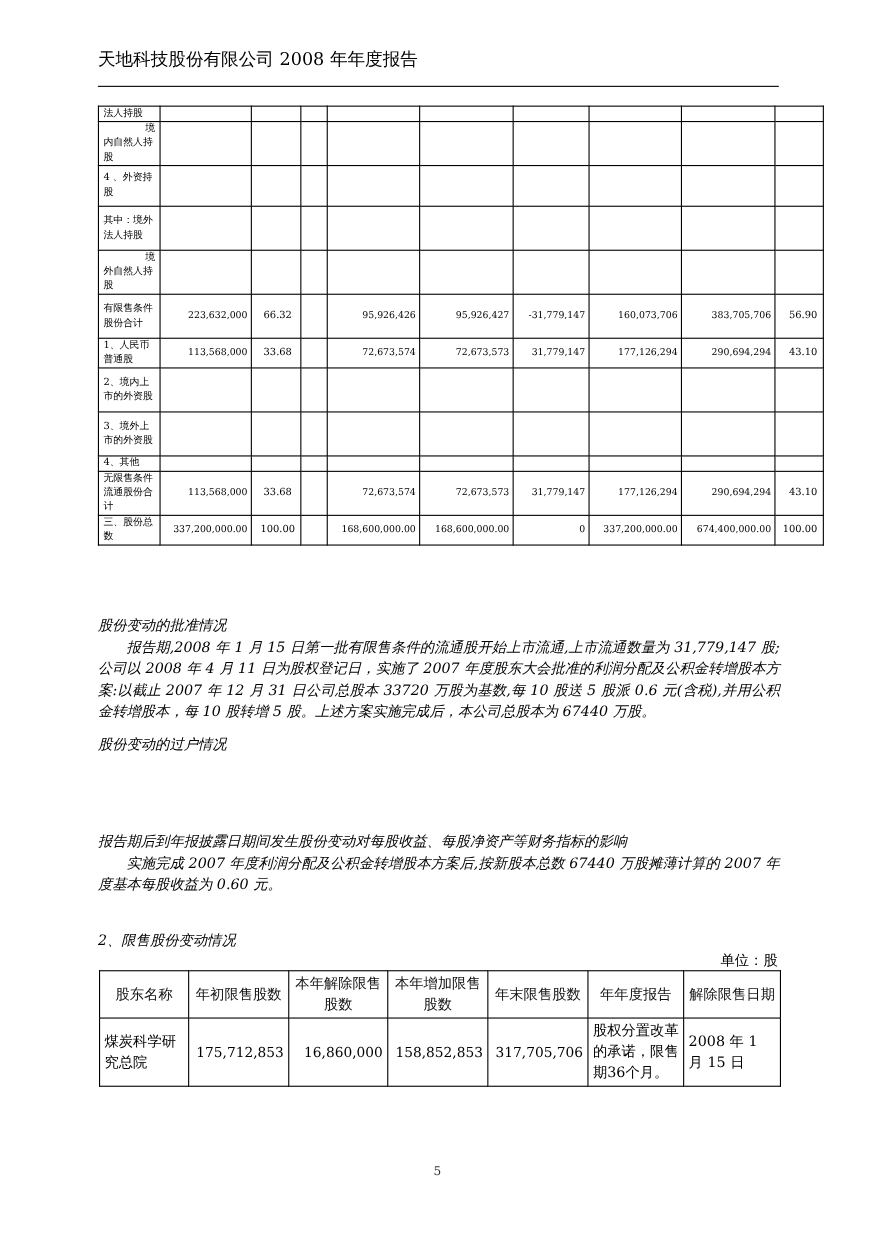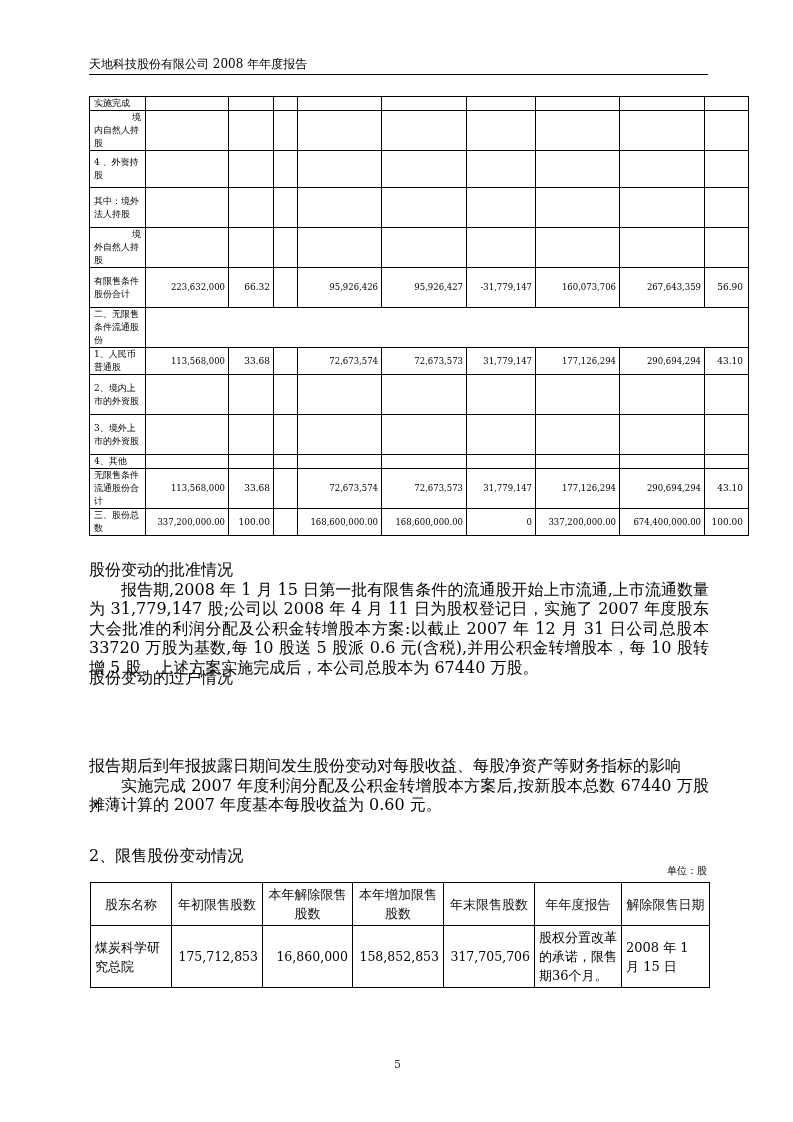--- a/index.html
+++ b/index.html
@@ -1,47 +1,47 @@
 <!DOCTYPE html>
 <html><head>
 <meta charset="utf-8">
 <style>
   html, body { margin: 0; padding: 0; background: #ffffff; }
   body {
     width: 793px; height: 1122px; position: relative; overflow: hidden;
     font-family: "DejaVu Serif", "Liberation Serif", serif; color: #000;
   }
   .page-header {
-    position: absolute; left: 89px; top: 56px; width: 619px;
-    font-size: 12px; line-height: 16px; padding-bottom: 2px;
+    position: absolute; left: 89px; top: 46px; width: 619px;
+    font-size: 16px; line-height: 16px; padding-bottom: 16px;
     border-bottom: 1.5px solid #000;
   }
   
   table.share-table {
     position: absolute; left: 89px; top: 96px;
     border-collapse: collapse; table-layout: fixed;
     font-size: 9px; line-height: 13px;
   }
   table.share-table td {
     border: 1.3px solid #000; padding: 0 3px; vertical-align: middle;
     overflow: hidden;
   }
   table.share-table td.label { text-align: left; padding: 0 4px; }
   table.share-table td.label .indent { display: block; text-align: right; }
   table.share-table td.num { text-align: right; white-space: nowrap; font-family: "DejaVu Serif", serif; font-size: 8.5px; }
-  table.share-table td.pct { text-align: right; padding-left: 6px; }
+  table.share-table td.pct { text-align: center; padding-left: 6px; }
   table.share-table td.pct.r { text-align: right; padding-right: 5px; }
 
   
-  .section { position: absolute; left: 89px; width: 620px; font-size: 16px; line-height: 19.5px; }
+  .section { position: absolute; left: 89px; width: 620px; font-size: 13px; line-height: 19.5px; font-style: italic; }
   .section p { margin: 0; text-indent: 2em; text-align: justify; }
   .section .heading { display: block; }
 
   
-  .unit-label { position: absolute; right: 86px; top: 864px; font-size: 10px; }
+  .unit-label { position: absolute; right: 86px; top: 864px; font-size: 13px; }
   table.restricted-table {
     position: absolute; left: 90px; top: 882px;
     border-collapse: collapse; table-layout: fixed;
     font-size: 13px; line-height: 19px;
   }
   table.restricted-table td {
     border: 1.3px solid #000; padding: 2px 4px; vertical-align: middle;
   }
   table.restricted-table tr.head td { text-align: center; color: #111; }
   table.restricted-table td.num { text-align: right; white-space: nowrap; font-size: 12.5px; }
@@ -62,21 +62,21 @@
       <col style="width:24px">
     <col style="width:84px">
       <col style="width:85px">
       <col style="width:69px">
       <col style="width:84px">
     <col style="width:85px">
       <col style="width:44px">
   </colgroup>
   <tbody id="share-body">
       <tr style="height: 14px;">
-        <td class="label"><span>实施完成</span></td>
+        <td class="label"><span>法人持股</span></td>
         <td class="num"></td>
         <td class="pct"></td>
         <td></td>
         <td class="num"></td>
         <td class="num"></td>
         <td class="num"></td>
         <td class="num"></td>
         <td class="num"></td>
         <td class="pct r"></td>
       </tr>
@@ -130,26 +130,22 @@
       </tr>
       <tr style="height: 40px;">
         <td class="label"><span>有限售条件股份合计</span></td>
         <td class="num">223,632,000</td>
         <td class="pct">66.32</td>
         <td></td>
         <td class="num">95,926,426</td>
         <td class="num">95,926,427</td>
         <td class="num">-31,779,147</td>
         <td class="num">160,073,706</td>
-        <td class="num">267,643,359</td>
+        <td class="num">383,705,706</td>
         <td class="pct r">56.90</td>
-      </tr>
-      <tr style="height: 40px;">
-        <td class="label"><span>二、无限售条件流通股份</span></td>
-        <td colspan="9"></td>
       </tr>
       <tr style="height: 26px;">
         <td class="label"><span>1、人民币普通股</span></td>
         <td class="num">113,568,000</td>
         <td class="pct">33.68</td>
         <td></td>
         <td class="num">72,673,574</td>
         <td class="num">72,673,573</td>
         <td class="num">31,779,147</td>
         <td class="num">177,126,294</td>

